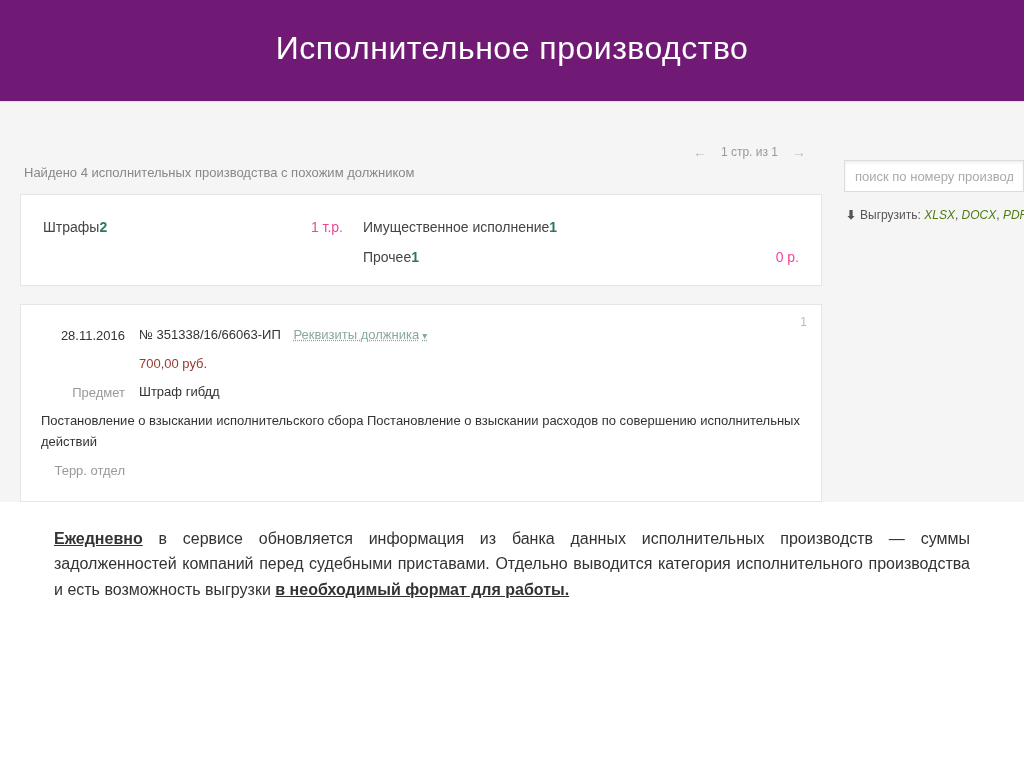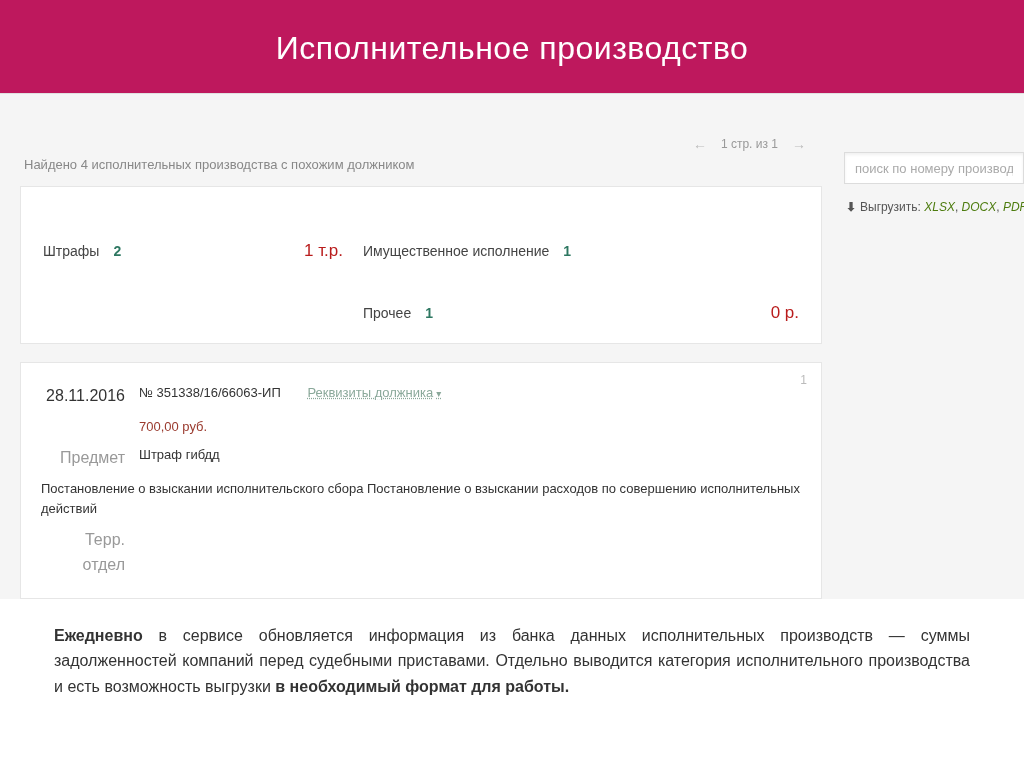--- a/index.html
+++ b/index.html
@@ -1,21 +1,21 @@
 <!DOCTYPE html>
 <html><head>
   <meta charset="utf-8">
   <style>
     * { margin: 0; padding: 0; box-sizing: border-box; }
     body { font-family: Arial, "Helvetica Neue", sans-serif; background: #fff; width: 1024px; height: 768px; overflow: hidden; }
     
     .header-bar {
-      background: #be185d;
+      background: #701a75;
       color: #fff;
-      padding: 30px 40px 26px;
+      padding: 30px 40px 34px;
       font-size: 32px;
       font-weight: 300;
       text-align: center;
       letter-spacing: 0.5px;
     }
     
     .content-wrap {
       display: flex;
       background: #f5f5f5;
       padding: 14px 0 0 0;
@@ -49,22 +49,22 @@
     
     .stat-row {
       display: flex;
       align-items: baseline;
       justify-content: space-between;
       padding: 6px 0;
       font-size: 14px;
     }
     .stat-label { color: #444; }
     .stat-count { color: #2d7761; font-weight: 600; }
-    .stat-val { color: #b91c1c; font-size: 17px; }
-    .stat-left-group { display: flex; gap: 14px; align-items: flex-start; margin-top: 32px; }
+    .stat-val { color: #ec4899; font-size: 14px; }
+    .stat-left-group { display: flex; align-items: flex-start; }
     .stat-row-sub { text-align: right; color: #777; font-size: 13px; padding: 2px 0 8px; border-bottom: 1px dotted #d0d0d0; }
     
     .search-box {
       background: #fff;
       border: 1px solid #dcdcdc;
       padding: 6px 10px;
       box-shadow: inset 0 2px 3px rgba(0,0,0,0.06);
     }
     .search-input {
       width: 100%;
@@ -94,36 +94,36 @@
       position: relative;
     }
     .card-index {
       position: absolute;
       top: 10px;
       right: 14px;
       color: #bbb;
       font-size: 12px;
     }
     .d-row { display: flex; padding: 4px 0; font-size: 13px; line-height: 1.55; }
-    .d-label { width: 98px; text-align: right; color: #999; padding-right: 14px; flex-shrink: 0; font-size: 16px; padding-top: 1px; }
+    .d-label { width: 98px; text-align: right; color: #999; padding-right: 14px; flex-shrink: 0; font-size: 13px; padding-top: 1px; }
     .d-val { flex: 1; color: #333; }
     .d-date { color: #333; }
-    .d-debtor-link { color: #8aa89a; text-decoration: underline dotted; margin-left: 23px; cursor: pointer; }
+    .d-debtor-link { color: #8aa89a; text-decoration: underline dotted; margin-left: 9px; cursor: pointer; }
     .d-chev { color: #8aa89a; font-size: 10px; margin-left: 3px; }
     .d-amount { color: #9a3a2e; font-weight: 400; }
     .d-muted { color: #999; }
     
     .footer-text {
       padding: 24px 54px 20px;
       font-size: 16px;
       line-height: 1.6;
       color: #333;
       text-align: justify;
     }
-    .footer-text b { font-weight: 700; }
+    .footer-text b { font-weight: 700; text-decoration: underline; }
   </style>
 </head>
 <body>
 
 <div class="header-bar">Исполнительное производство</div>
 
 <div class="content-wrap">
   <div class="main-col">
 
     <div class="found-row">

